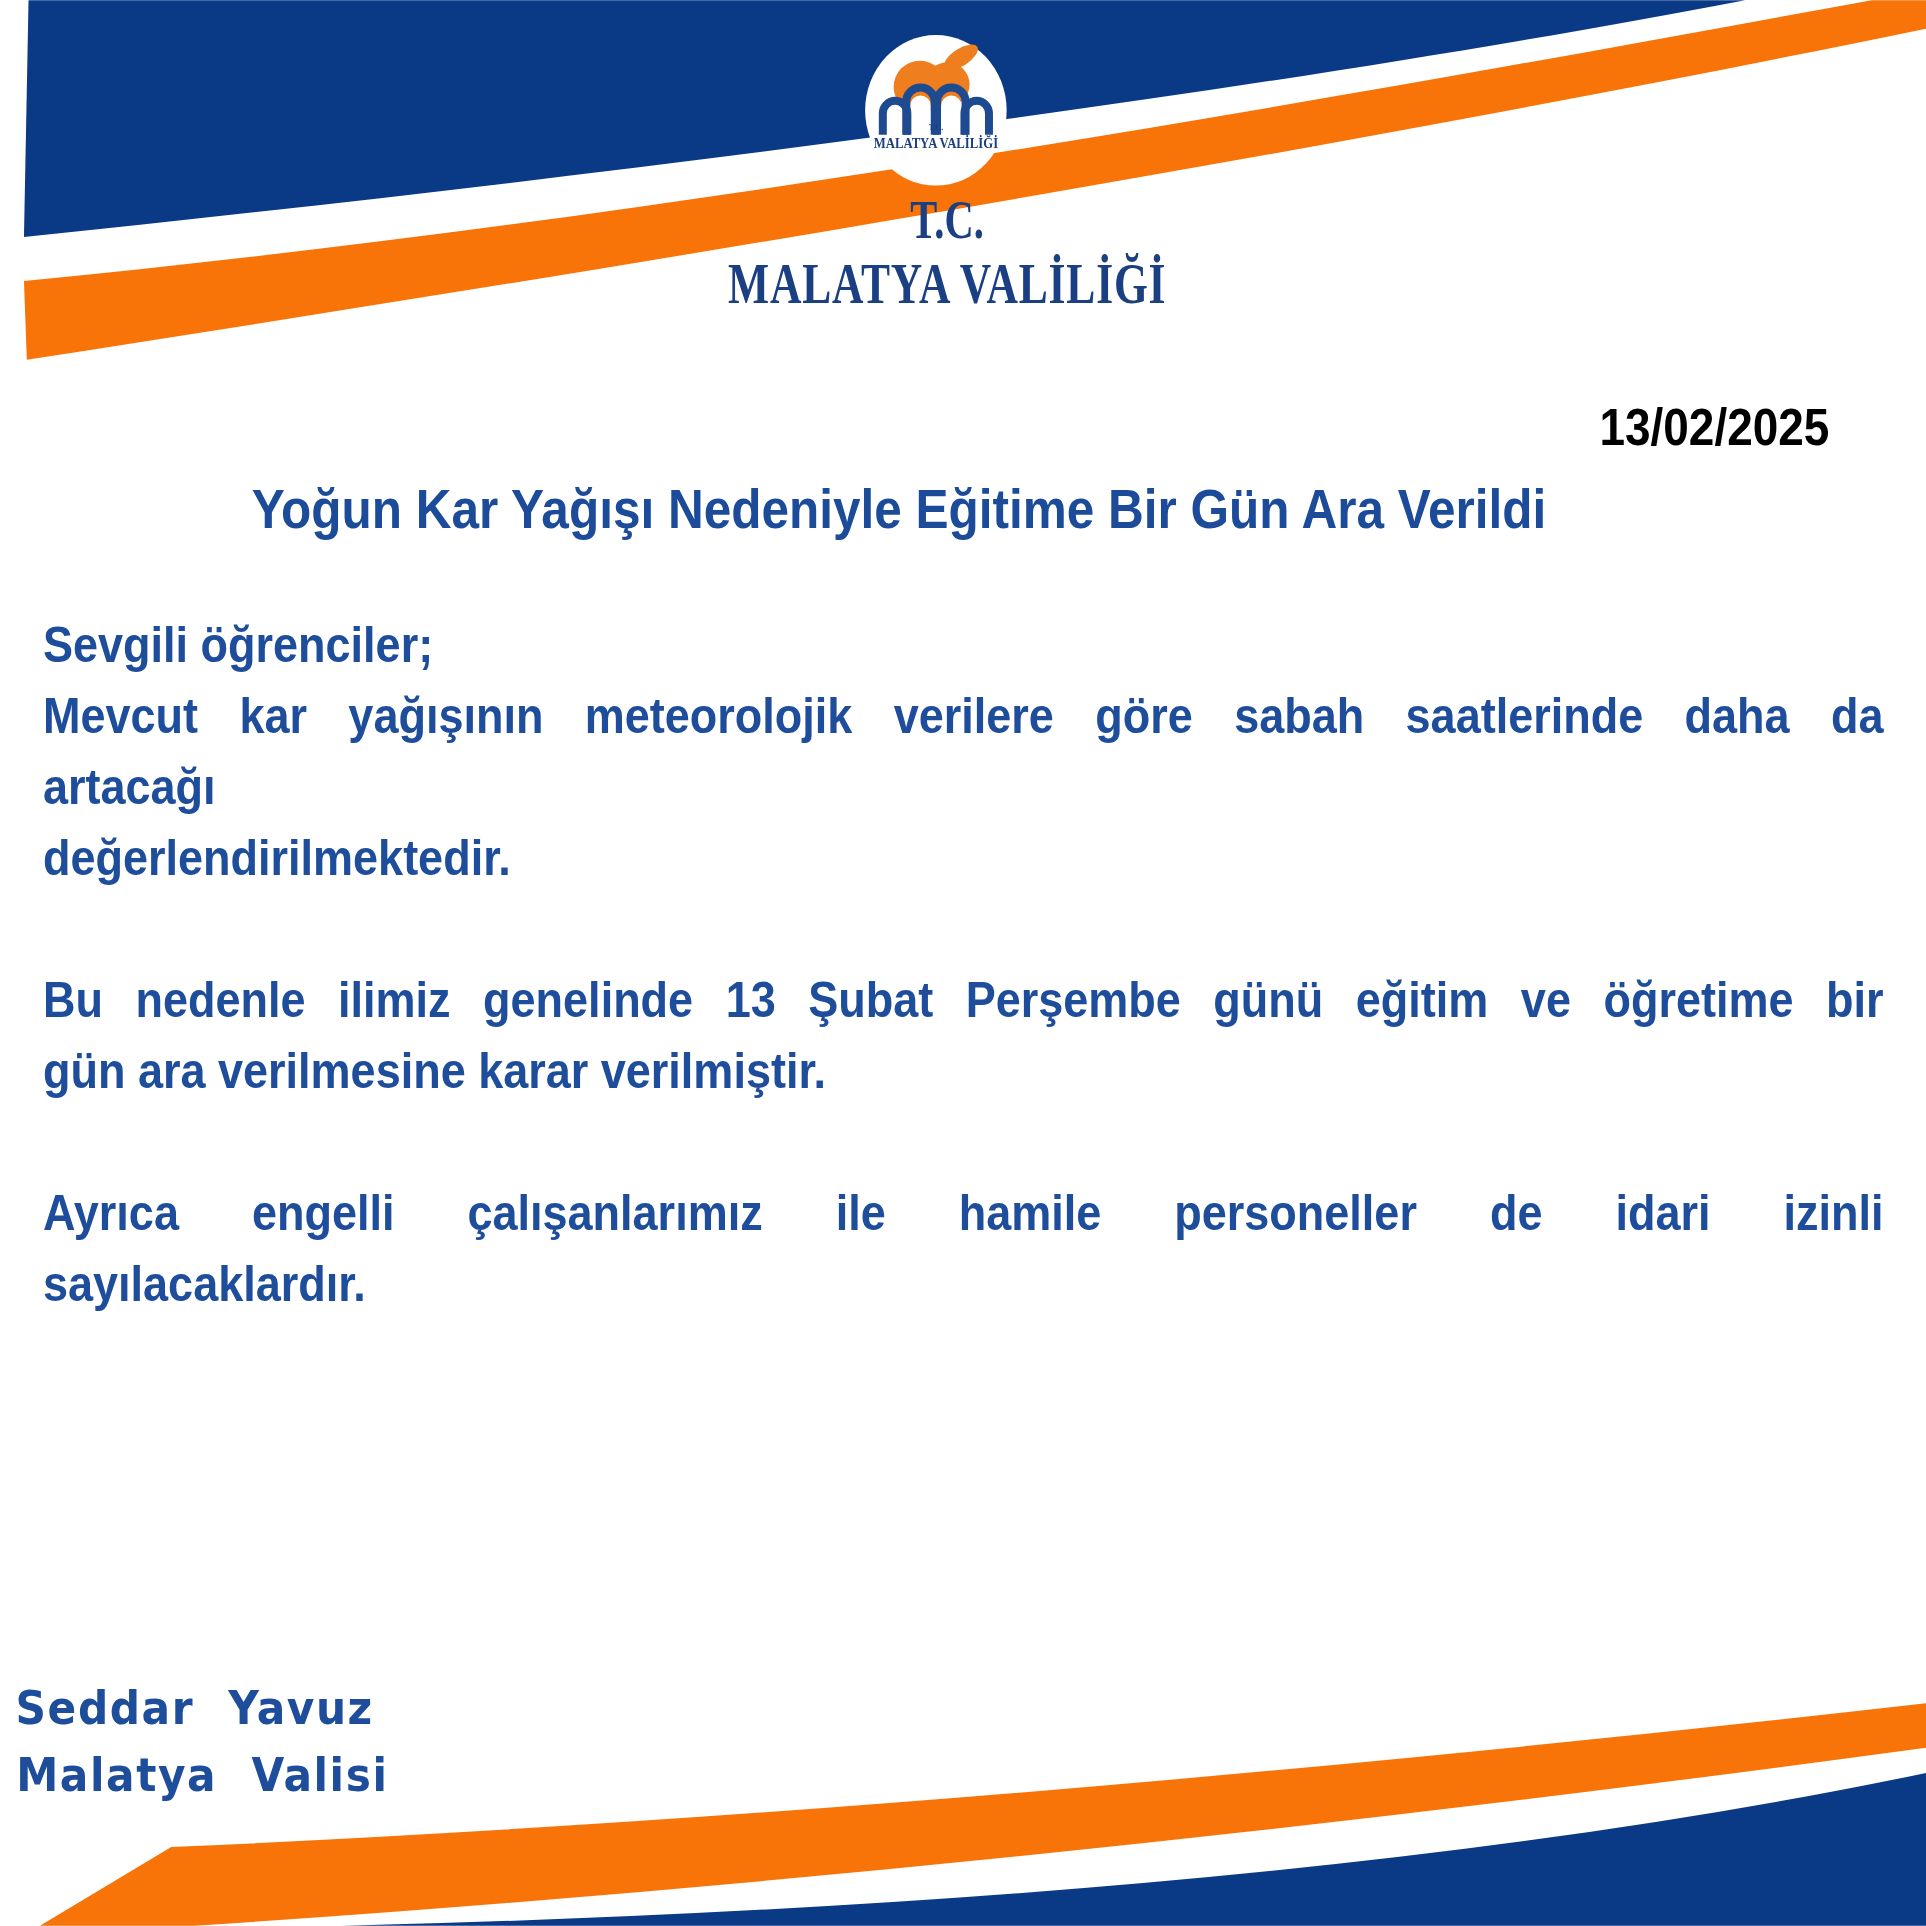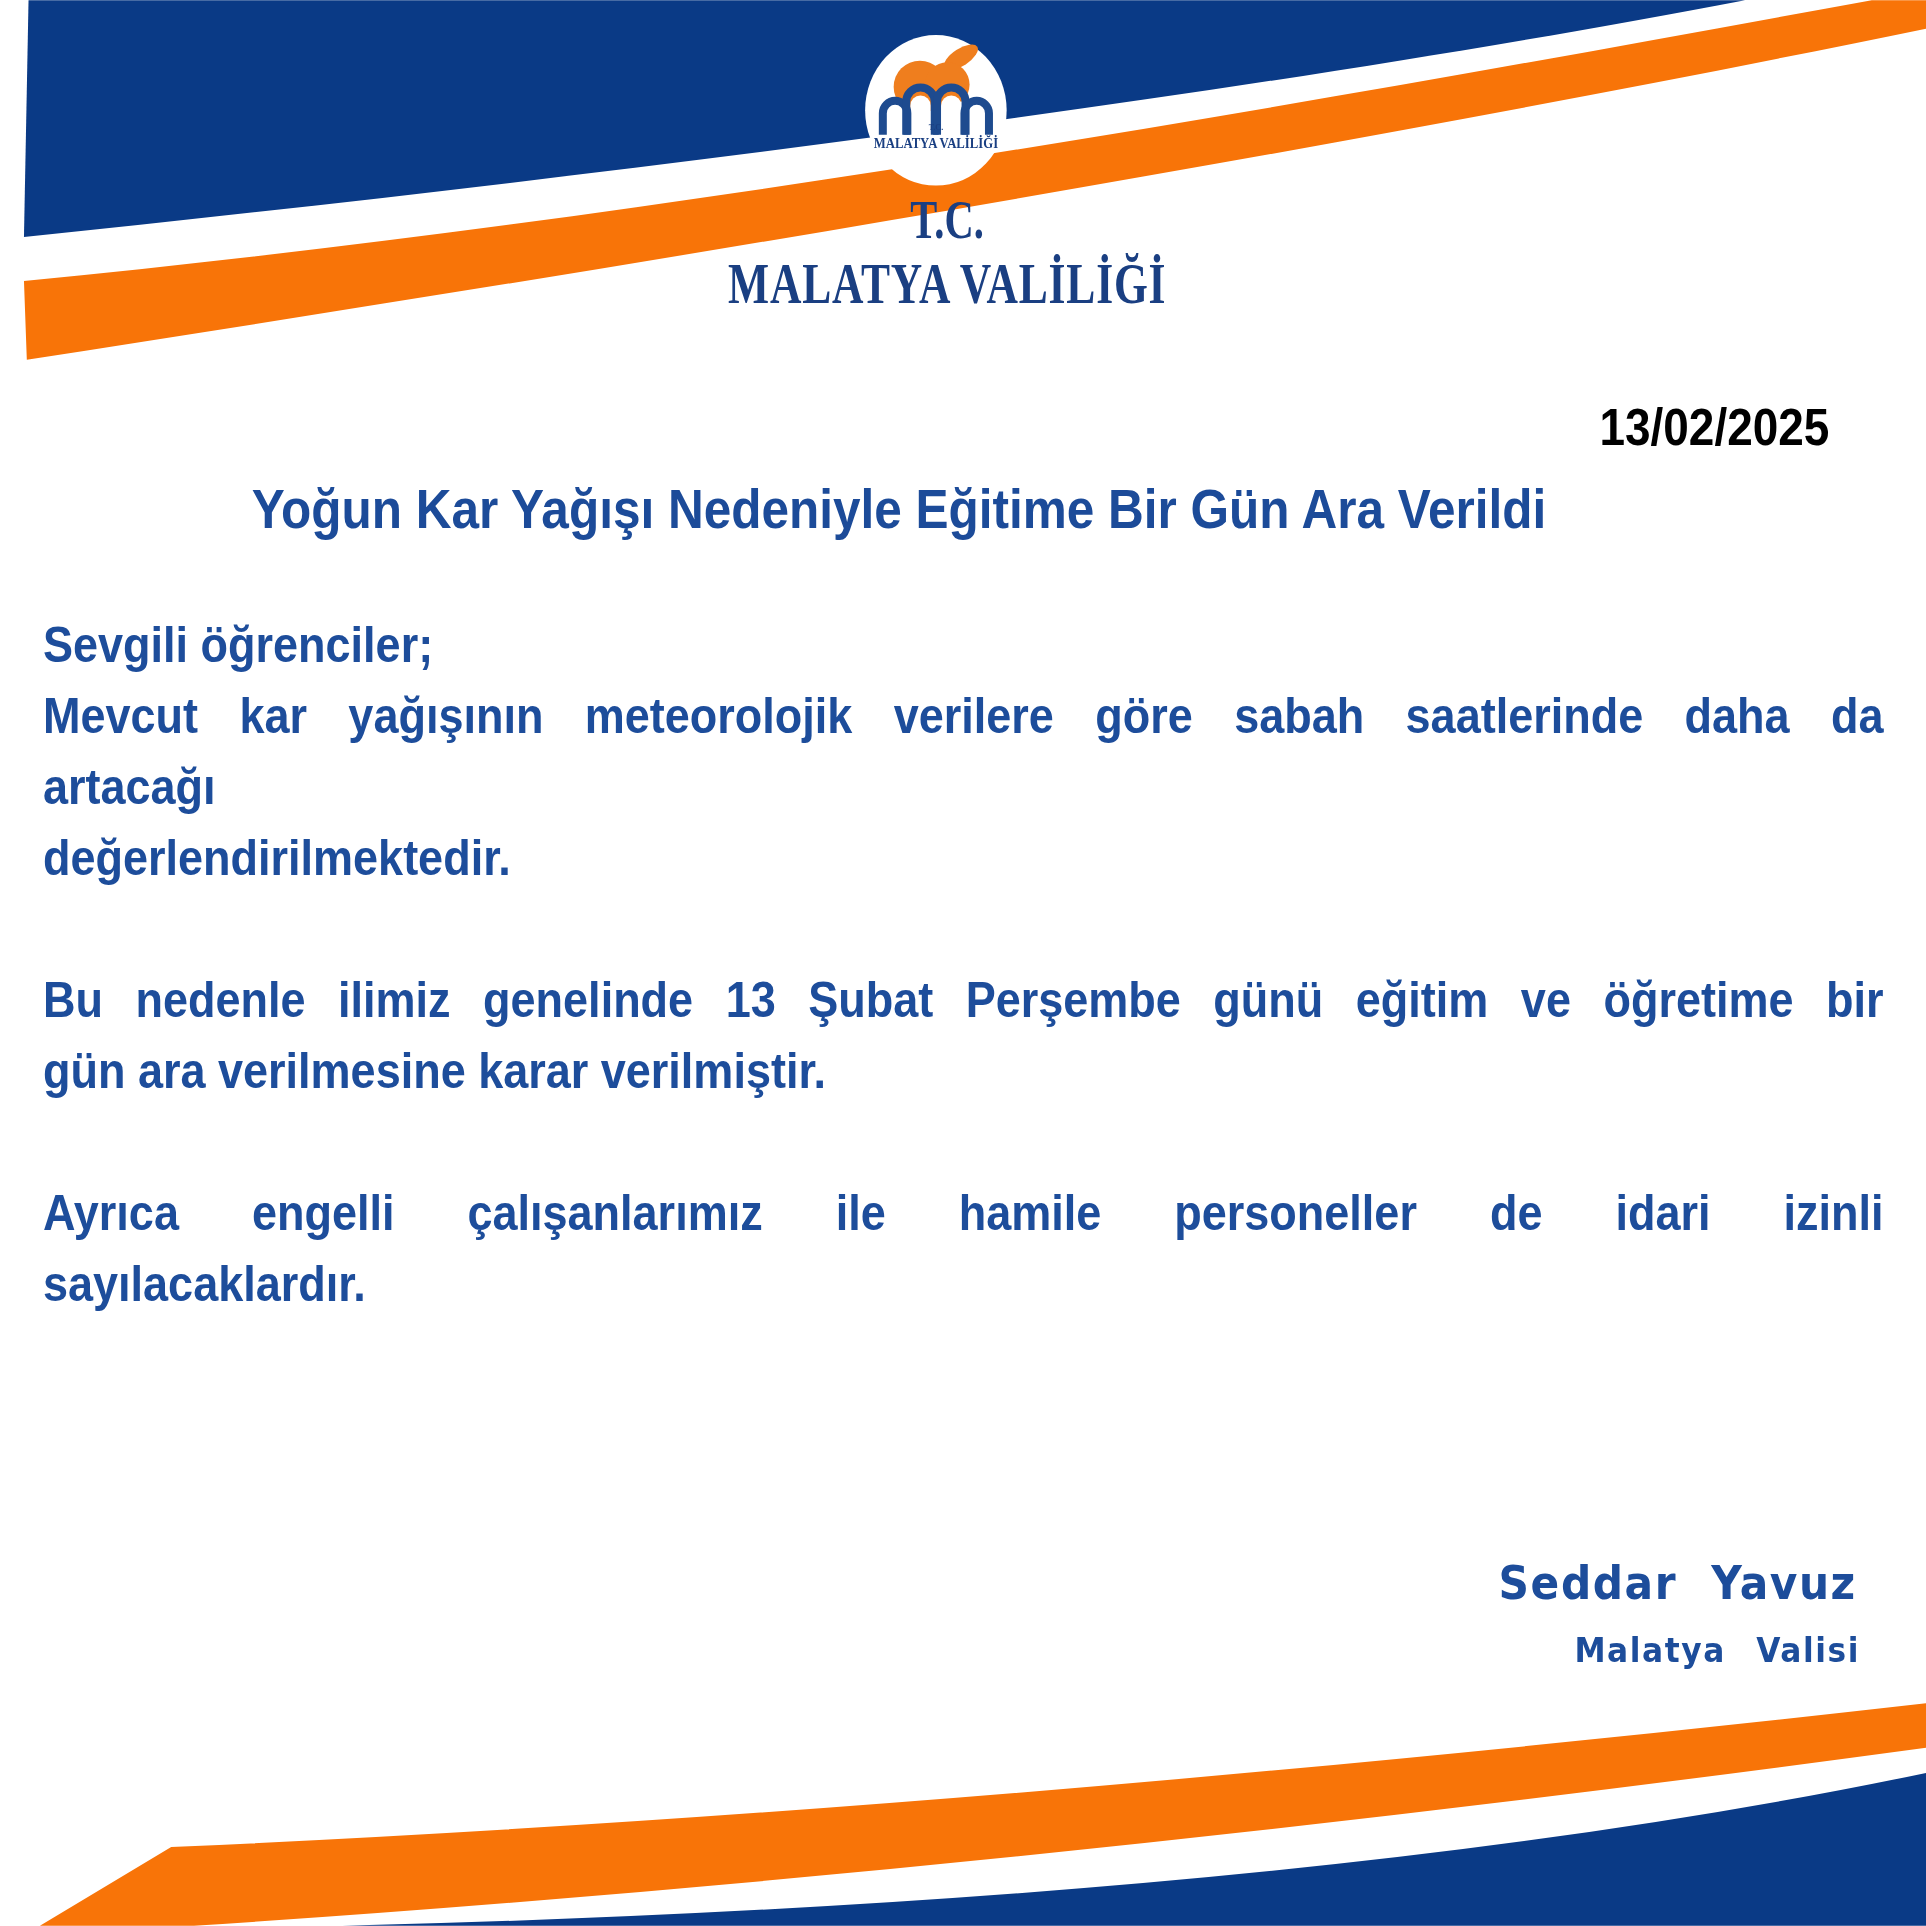--- a/index.html
+++ b/index.html
@@ -39,26 +39,26 @@
   .body-text{
     position:absolute;top:610px;left:43px;width:2045px;
     transform:scaleX(0.9);transform-origin:left top;
     font-size:50px;font-weight:bold;color:#1d4d9b;
   }
   .body-text .line{height:71px;line-height:71px;white-space:nowrap;}
   .body-text .line.jl{white-space:normal;text-align:justify;text-align-last:justify;}
   .body-text .gap{height:71px;}
 
   .signature{
-    position:absolute;top:1550px;left:0;width:1872px;
-    text-align:right;color:#1d4d9b;
+    position:absolute;top:1675px;left:0;width:1872px;
+    text-align:left;color:#1d4d9b;
     font-family:"DejaVu Sans", sans-serif;font-weight:bold;
   }
   .signature .sig-name{font-size:46px;line-height:67px;word-spacing:19.4px;letter-spacing:1.7px;}
-  .signature .sig-role{font-size:34px;line-height:67px;word-spacing:19.4px;letter-spacing:1.7px;}
+  .signature .sig-role{font-size:46px;line-height:67px;word-spacing:19.4px;letter-spacing:1.7px;}
   .signature .squeeze{display:inline-block;transform:scaleX(0.92);transform-origin:center top;}
 </style>
 </head>
 <body>
 
 <div class="page">
 
   <svg class="top-banner" width="1926" height="434" viewBox="0 0 3375 760">
     <path d="M50 0 L3058 0 C2250 155 1150 300 42 415 Z" fill="#0a3a86"></path>
     <path d="M42 492 C1150 385 2300 180 3280 0 L3375 0 L3375 50 C2380 255 1180 455 47 630 Z" fill="#f87408"></path>

